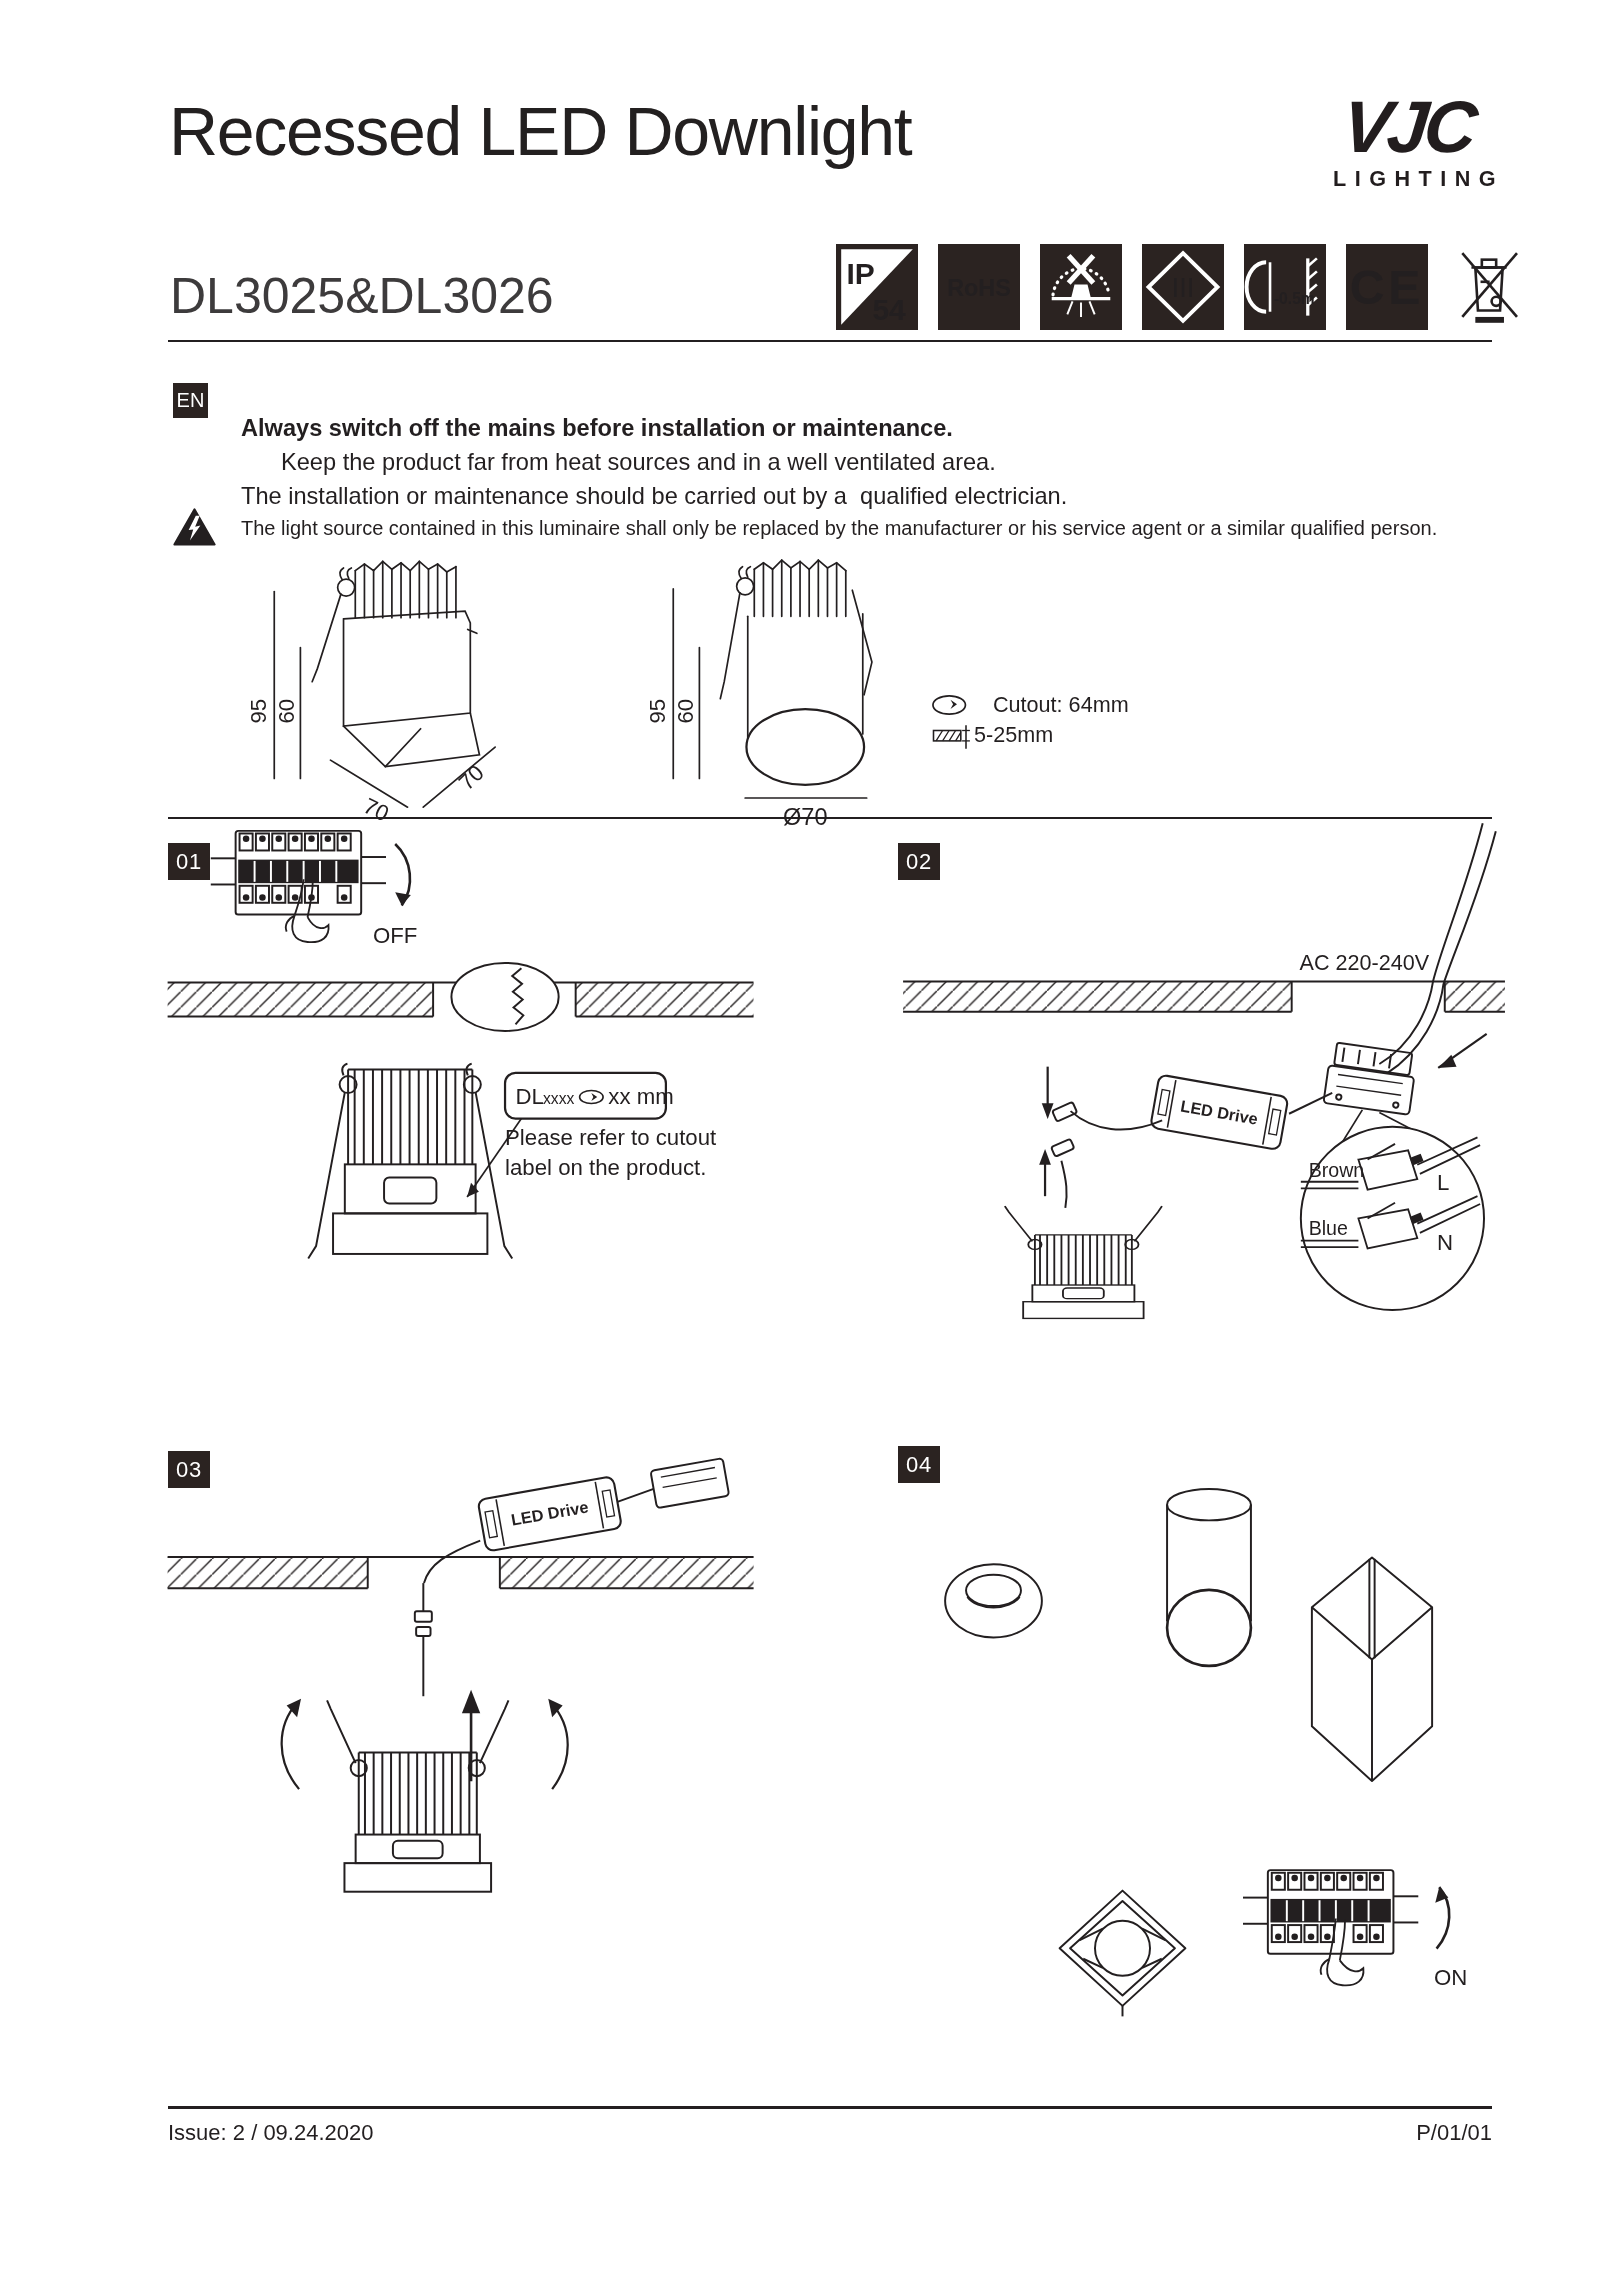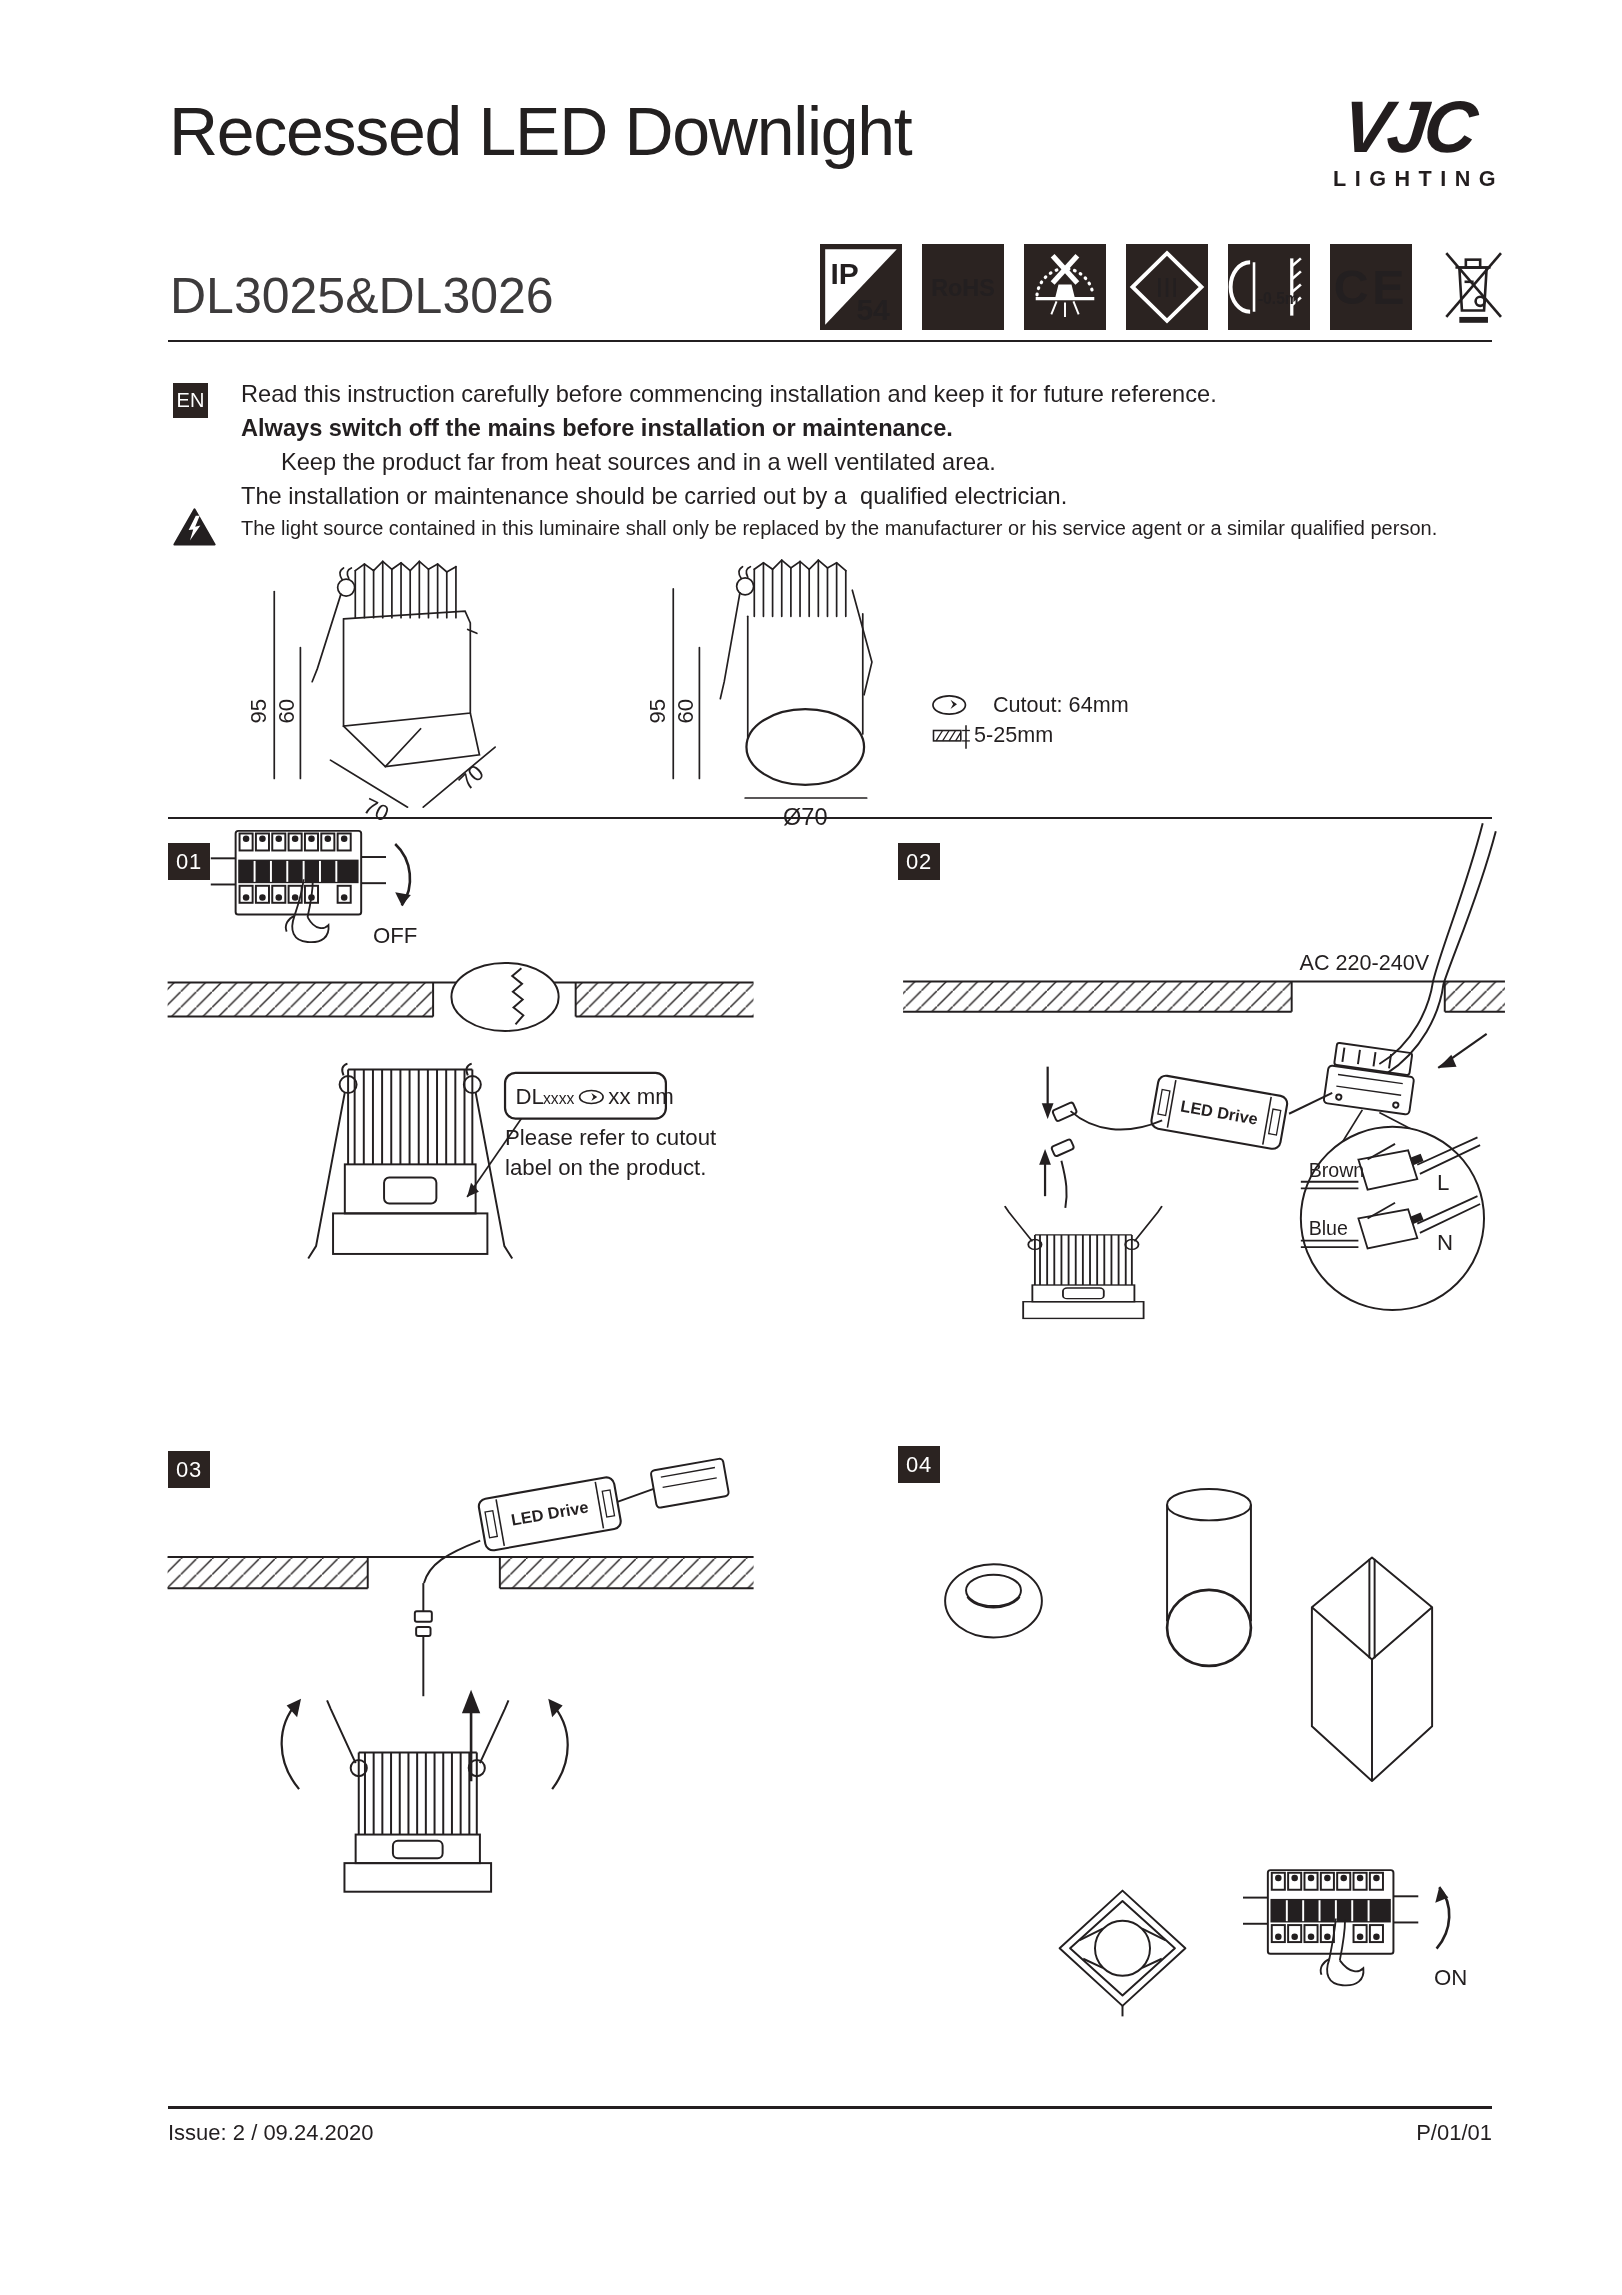--- a/index.html
+++ b/index.html
@@ -5,21 +5,21 @@
   :root{ --ink:#231f20; --badge:#2b2321; }
   html,body{margin:0;padding:0;background:#ffffff;}
   .page{position:relative;width:1602px;height:2295px;background:#fff;overflow:hidden;
         font-family:"Liberation Sans",sans-serif;color:var(--ink);}
   .abs{position:absolute;}
   .thin{font-weight:200;letter-spacing:-1.3px;}
   .title{font-size:68px;line-height:69px;color:#232020;}
   .model{font-size:50px;color:#3d3b3c;letter-spacing:0px;margin-top:8px;}
   .logo{font-size:73px;font-weight:bold;font-style:italic;letter-spacing:-3.9px;transform:skewX(-6deg);color:#221d1e;}
   .tagline{font-size:21.6px;font-weight:bold;letter-spacing:8.5px;color:#221d1e;}
-  .badge-row{display:flex;gap:20px;}
+  .badge-row{display:flex;gap:20px;margin-left:16px;}
   .cbadge{width:82px;height:86px;background:var(--badge);position:relative;flex:0 0 auto;}
   .cbadge.white{background:#fff;}
   .stepnum{background:var(--badge);color:#fff;font-size:22px;width:42px;height:37px;
            display:flex;align-items:center;justify-content:center;letter-spacing:0.7px;}
   .enbadge{background:var(--badge);color:#fff;font-size:20px;width:35px;height:35px;
            display:flex;align-items:center;justify-content:center;}
   .iline{font-size:23.6px;white-space:pre;}
   .wline{font-size:20px;white-space:pre;}
   .ntext{font-size:21.6px;}
   .hr{background:var(--ink);}
@@ -111,21 +111,20 @@
         <rect x="42" y="112" width="44" height="9" fill="#231f20"></rect>
       </svg>
     </div>
   </div>
 
   <div class="abs hr" style="left:168px;top:340px;width:1324px;height:2px;"></div>
   <div class="abs hr" style="left:168px;top:817px;width:1324px;height:2px;"></div>
   <div class="abs hr" style="left:168px;top:2106px;width:1324px;height:2.6px;"></div>
 
   <div class="abs enbadge" style="left:173px;top:383px;">EN</div>
-  <div class="abs iline" style="left:241px;top:381px;">Read this instruction carefully before commencing installation and keep it for future reference.</div>
   <div class="abs iline" style="left:241px;top:415px;font-weight:bold;">Always switch off the mains before installation or maintenance.</div>
   <div class="abs iline" style="left:241px;top:449px;margin-left:40px;">Keep the product far from heat sources and in a well ventilated area.</div>
   <div class="abs iline" style="left:241px;top:483px;">The installation or maintenance should be carried out by a  qualified electrician.</div>
 
   <svg class="abs" style="left:173px;top:508px;" width="43" height="39" viewBox="0 0 66 60">
     <polygon points="33,2 64,56 2,56" fill="#231f20" stroke="#231f20" stroke-width="3" stroke-linejoin="round"></polygon>
     <polygon points="35,12 24,34 31,33 26,50 42,27 34,29 41,12" fill="#ffffff"></polygon>
   </svg>
   <div class="abs wline" style="left:241px;top:517px;">The light source contained in this luminaire shall only be replaced by the manufacturer or his service agent or a similar qualified person.</div>
 

